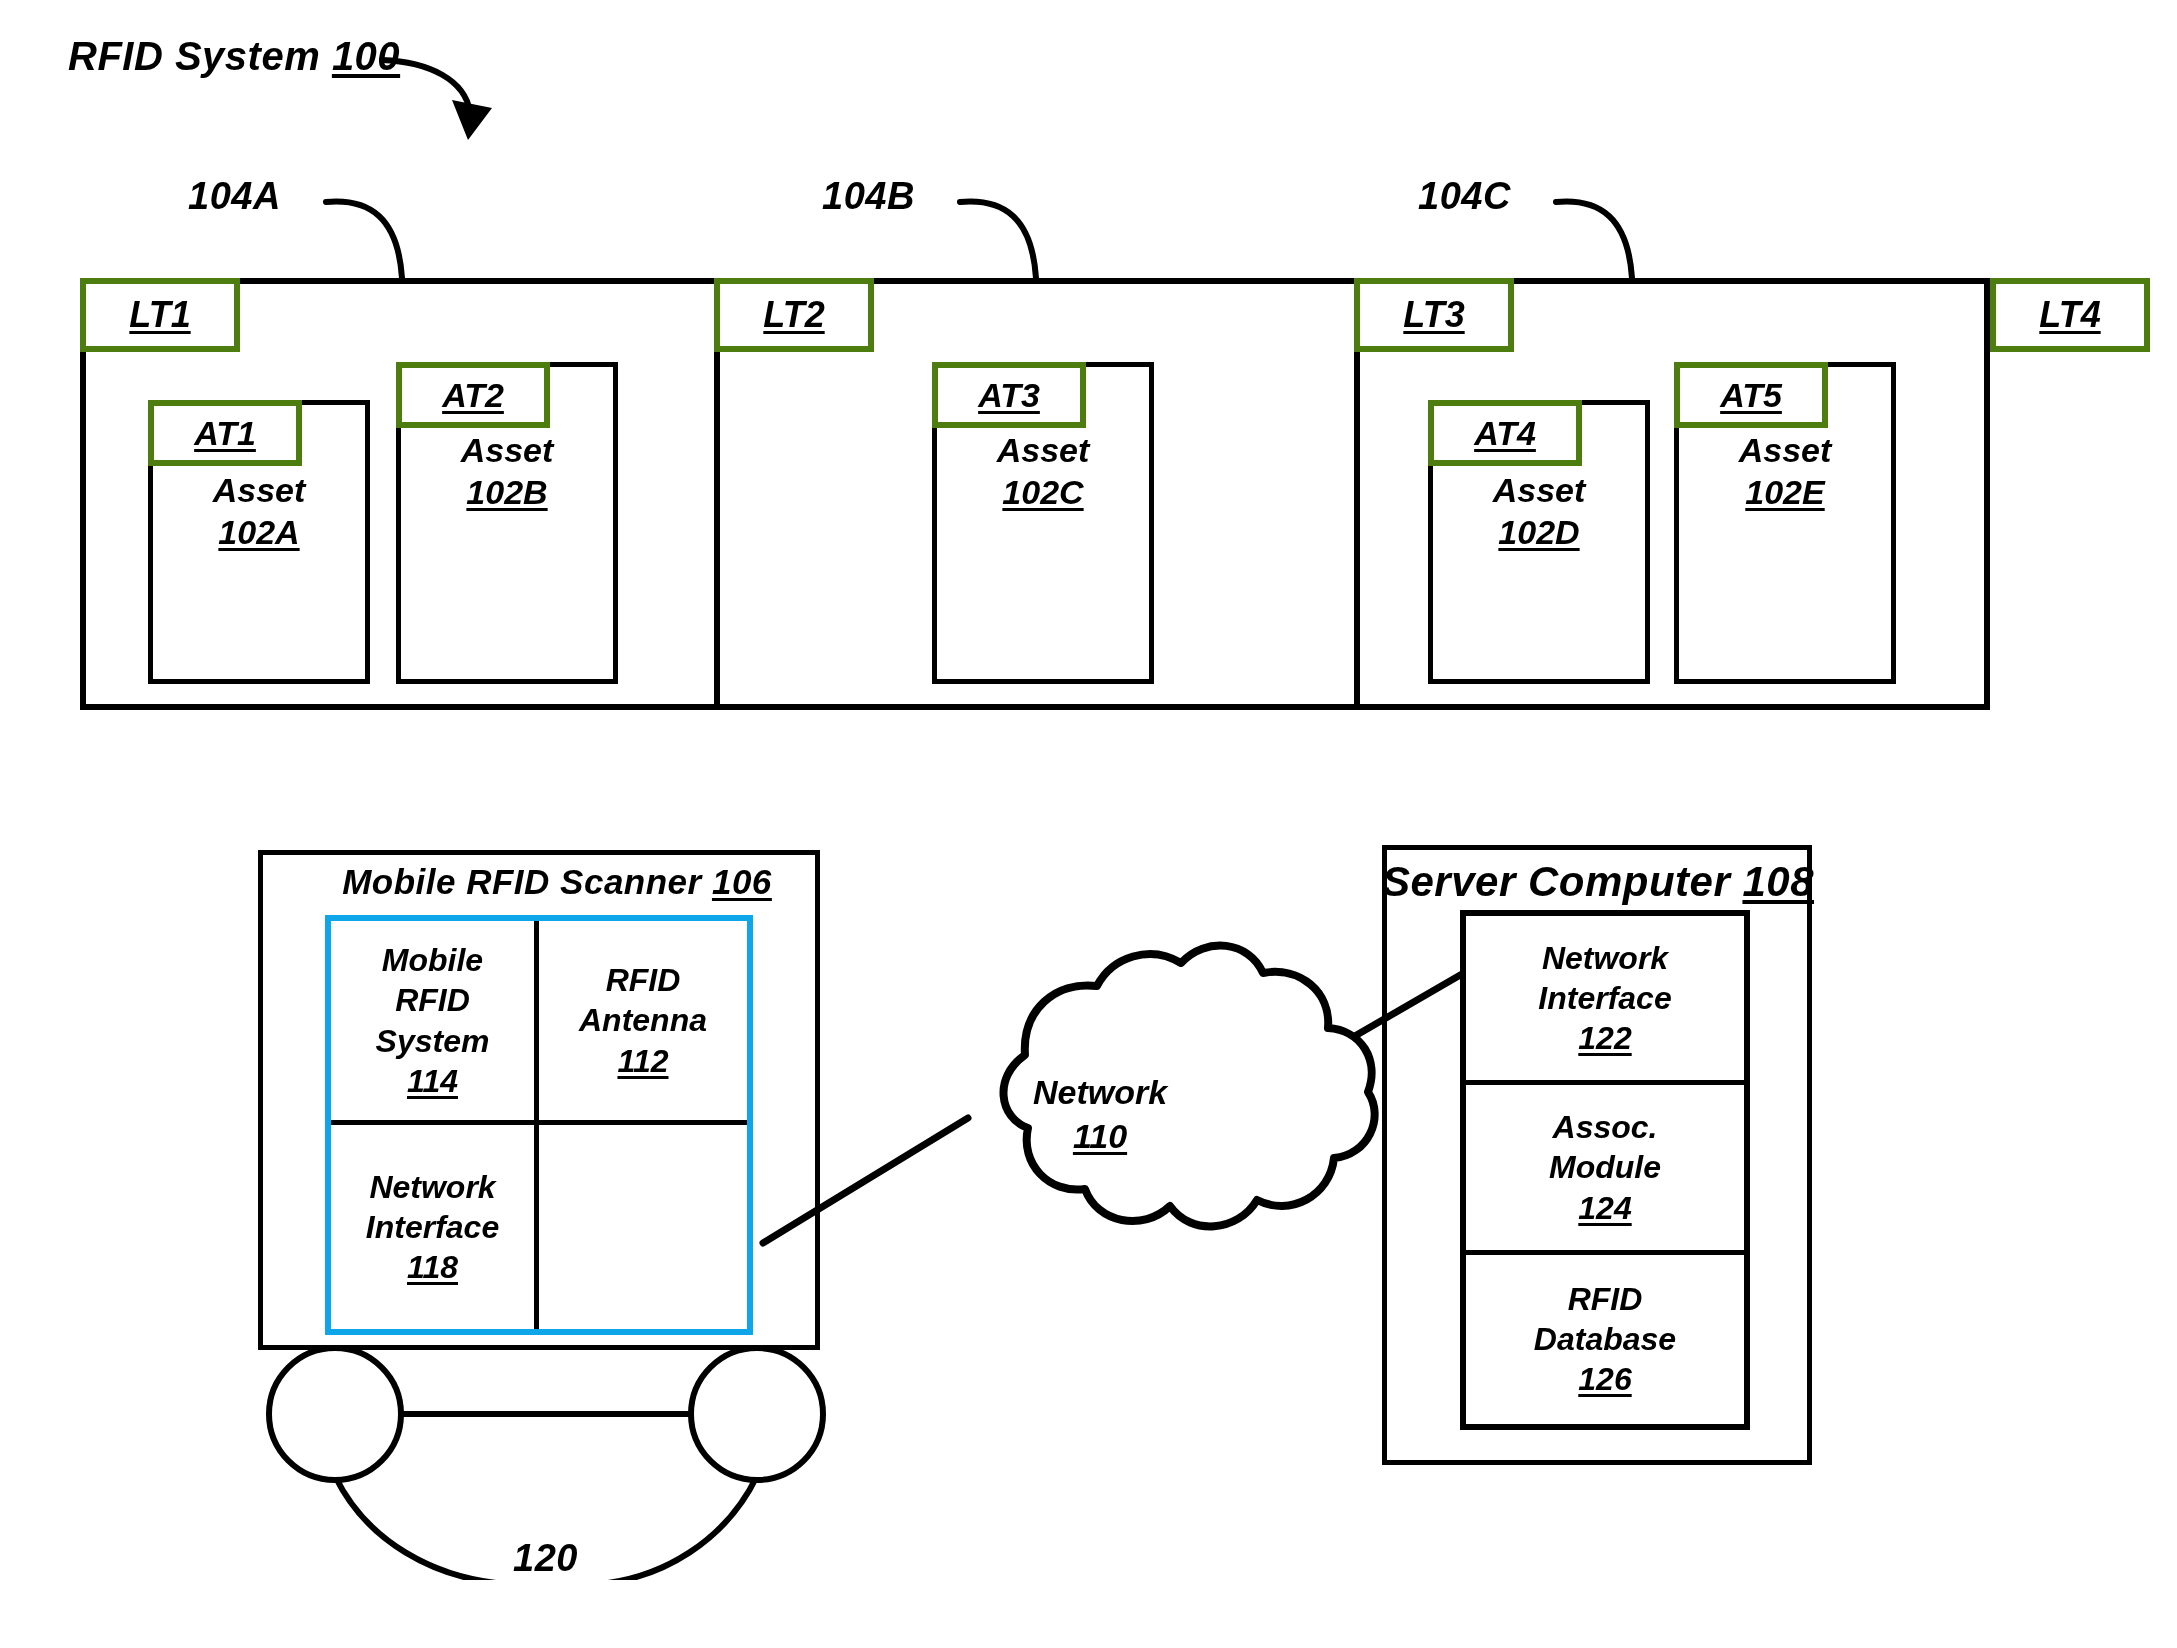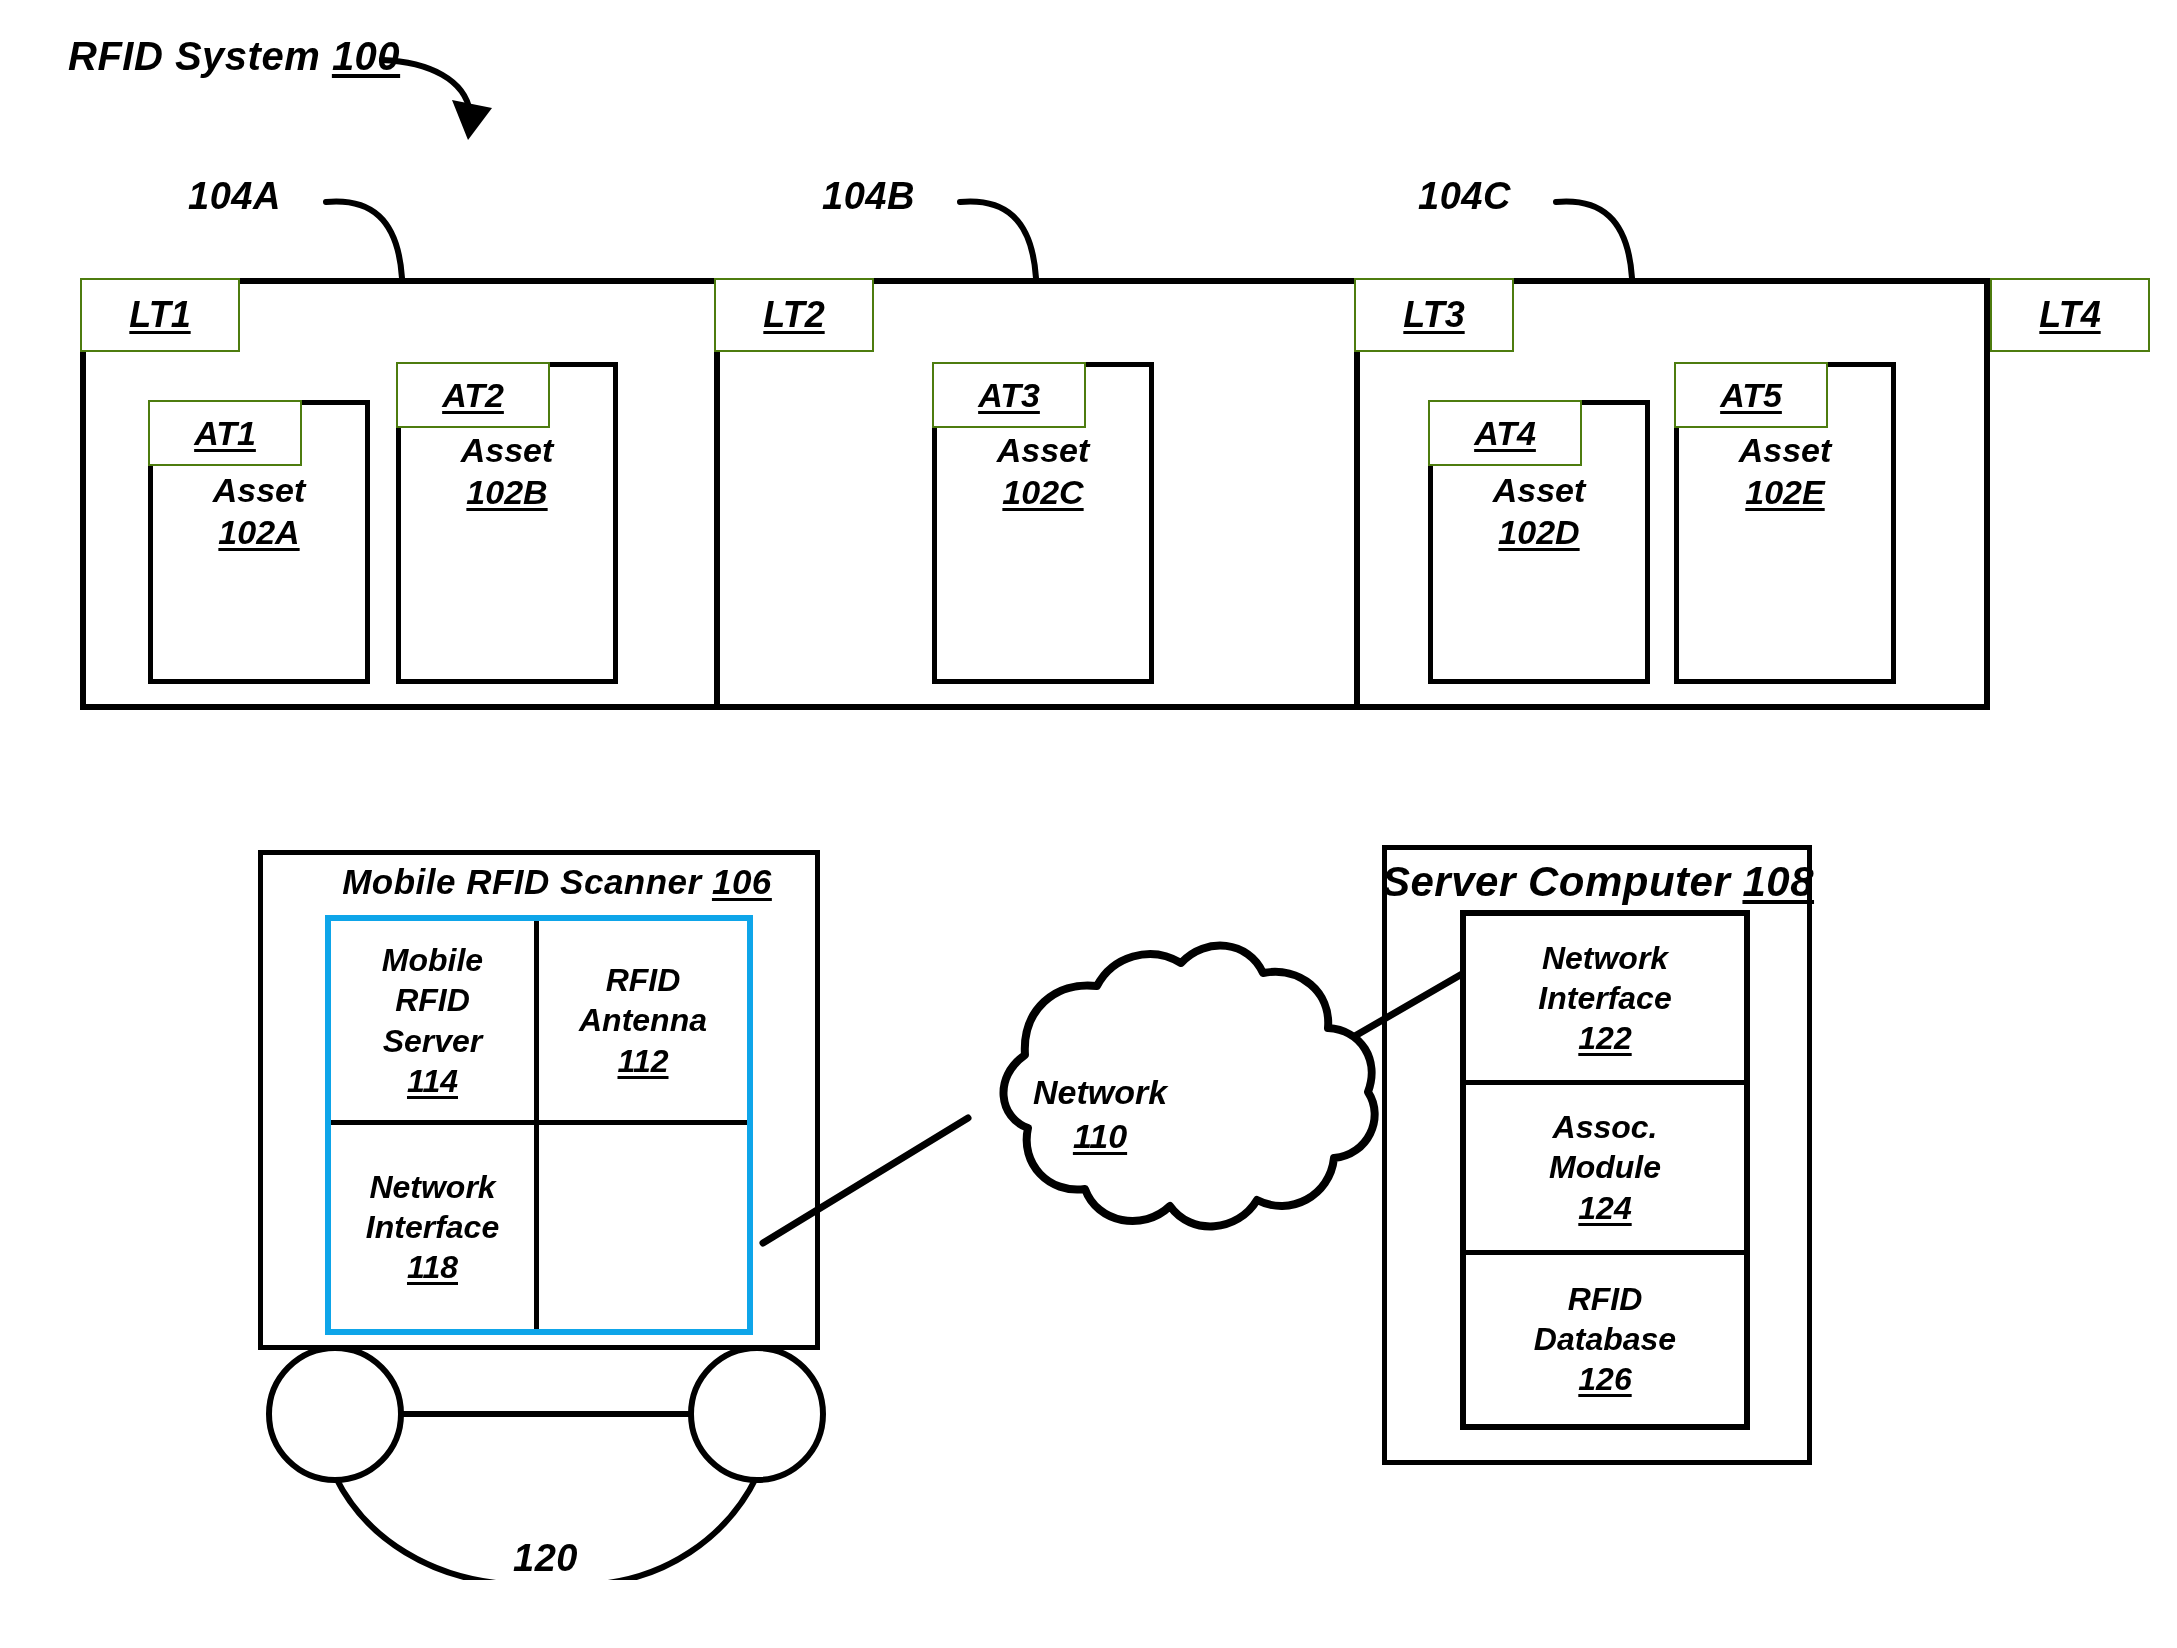--- a/index.html
+++ b/index.html
@@ -56,21 +56,21 @@
     top:278px;
     width:6px;
     height:432px;
     background:#000;
   }
 
   
   .tag{
     position:absolute;
     box-sizing:border-box;
-    border:2px solid #4d7c0f;
+    border:6px solid #4d7c0f;
     background:#fff;
     display:flex;
     align-items:center;
     justify-content:center;
     font-style:italic;
     font-weight:bold;
     font-size:36px;
     z-index:5;
   }
   .tag span{ text-decoration:underline; text-underline-offset:4px;}
@@ -337,21 +337,21 @@
   <div class="box" id="scanner-box"></div>
   <div class="lbl" id="scanner-title" style="left:258px;margin-left:18px;">
     <span>Mobile RFID Scanner</span>
     <span class="u">106</span>
   </div>
 
   <div id="scanner-grid">
     <div class="cell">
       <div>Mobile</div>
       <div>RFID</div>
-      <div>Server</div>
+      <div>System</div>
       <div class="u">114</div>
     </div>
     <div class="cell">
       <div>RFID</div>
       <div>Antenna</div>
       <div class="u">112</div>
     </div>
     <div class="cell">
       <div>Network</div>
       <div>Interface</div>

